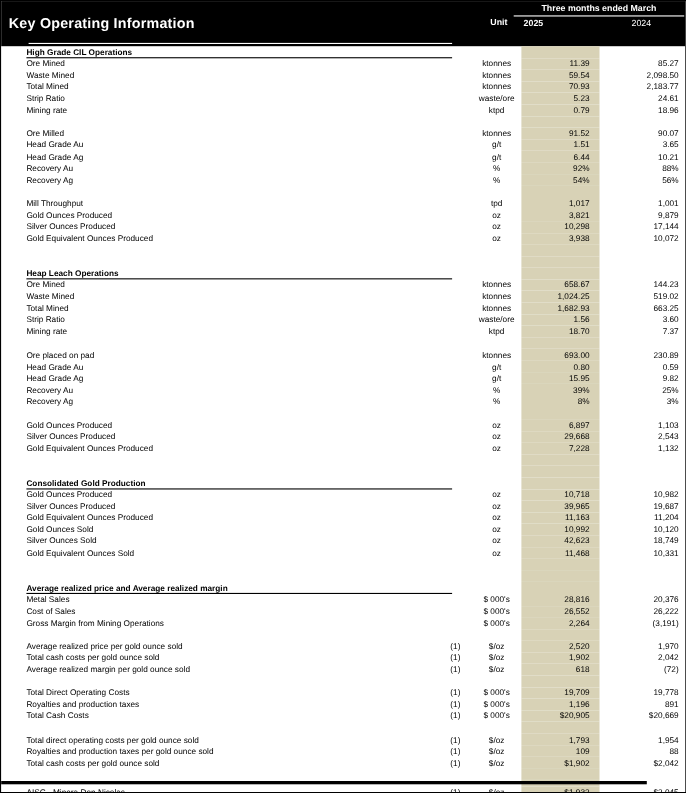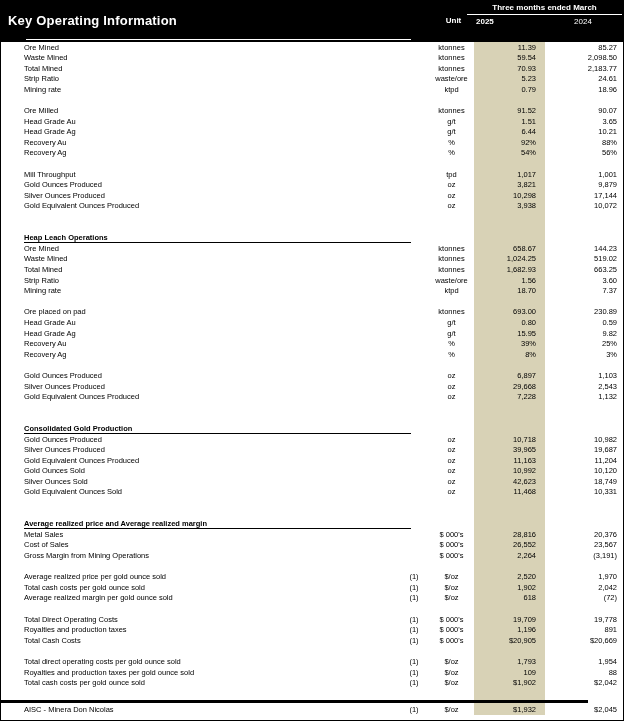--- a/index.html
+++ b/index.html
@@ -42,20 +42,28 @@
     <div class="subtitle">Operating Data</div>
     <div class="subtitle-line"></div>
     <div class="unit-label">Unit</div>
     <div class="period">Three months ended March</div>
     <div class="period-line"></div>
     <div class="y25">2025</div>
     <div class="y24">2024</div>
   </div>
 
   <div class="tbody" id="tbody">
+      <div class="row sec">
+        <div class="c-label">High Grade CIL Operations</div>
+        <div class="c-note"></div>
+        <div class="c-unit"></div>
+        <div class="c-v25"></div>
+        <div class="c-v24"></div>
+        <div class="sec-underline"></div>
+      </div>
       <div class="row">
         <div class="c-label">Ore Mined</div>
         <div class="c-note"></div>
         <div class="c-unit">ktonnes</div>
         <div class="c-v25">11.39</div>
         <div class="c-v24">85.27</div>
       </div>
       <div class="row">
         <div class="c-label">Waste Mined</div>
         <div class="c-note"></div>
@@ -379,21 +387,21 @@
         <div class="c-note"></div>
         <div class="c-unit">$ 000's</div>
         <div class="c-v25">28,816</div>
         <div class="c-v24">20,376</div>
       </div>
       <div class="row">
         <div class="c-label">Cost of Sales</div>
         <div class="c-note"></div>
         <div class="c-unit">$ 000's</div>
         <div class="c-v25">26,552</div>
-        <div class="c-v24">23,567</div>
+        <div class="c-v24">26,222</div>
       </div>
       <div class="row">
         <div class="c-label">Gross Margin from Mining Operations</div>
         <div class="c-note"></div>
         <div class="c-unit">$ 000's</div>
         <div class="c-v25">2,264</div>
         <div class="c-v24">(3,191)</div>
       </div>
       <div class="row">
         <div class="c-label"></div>

